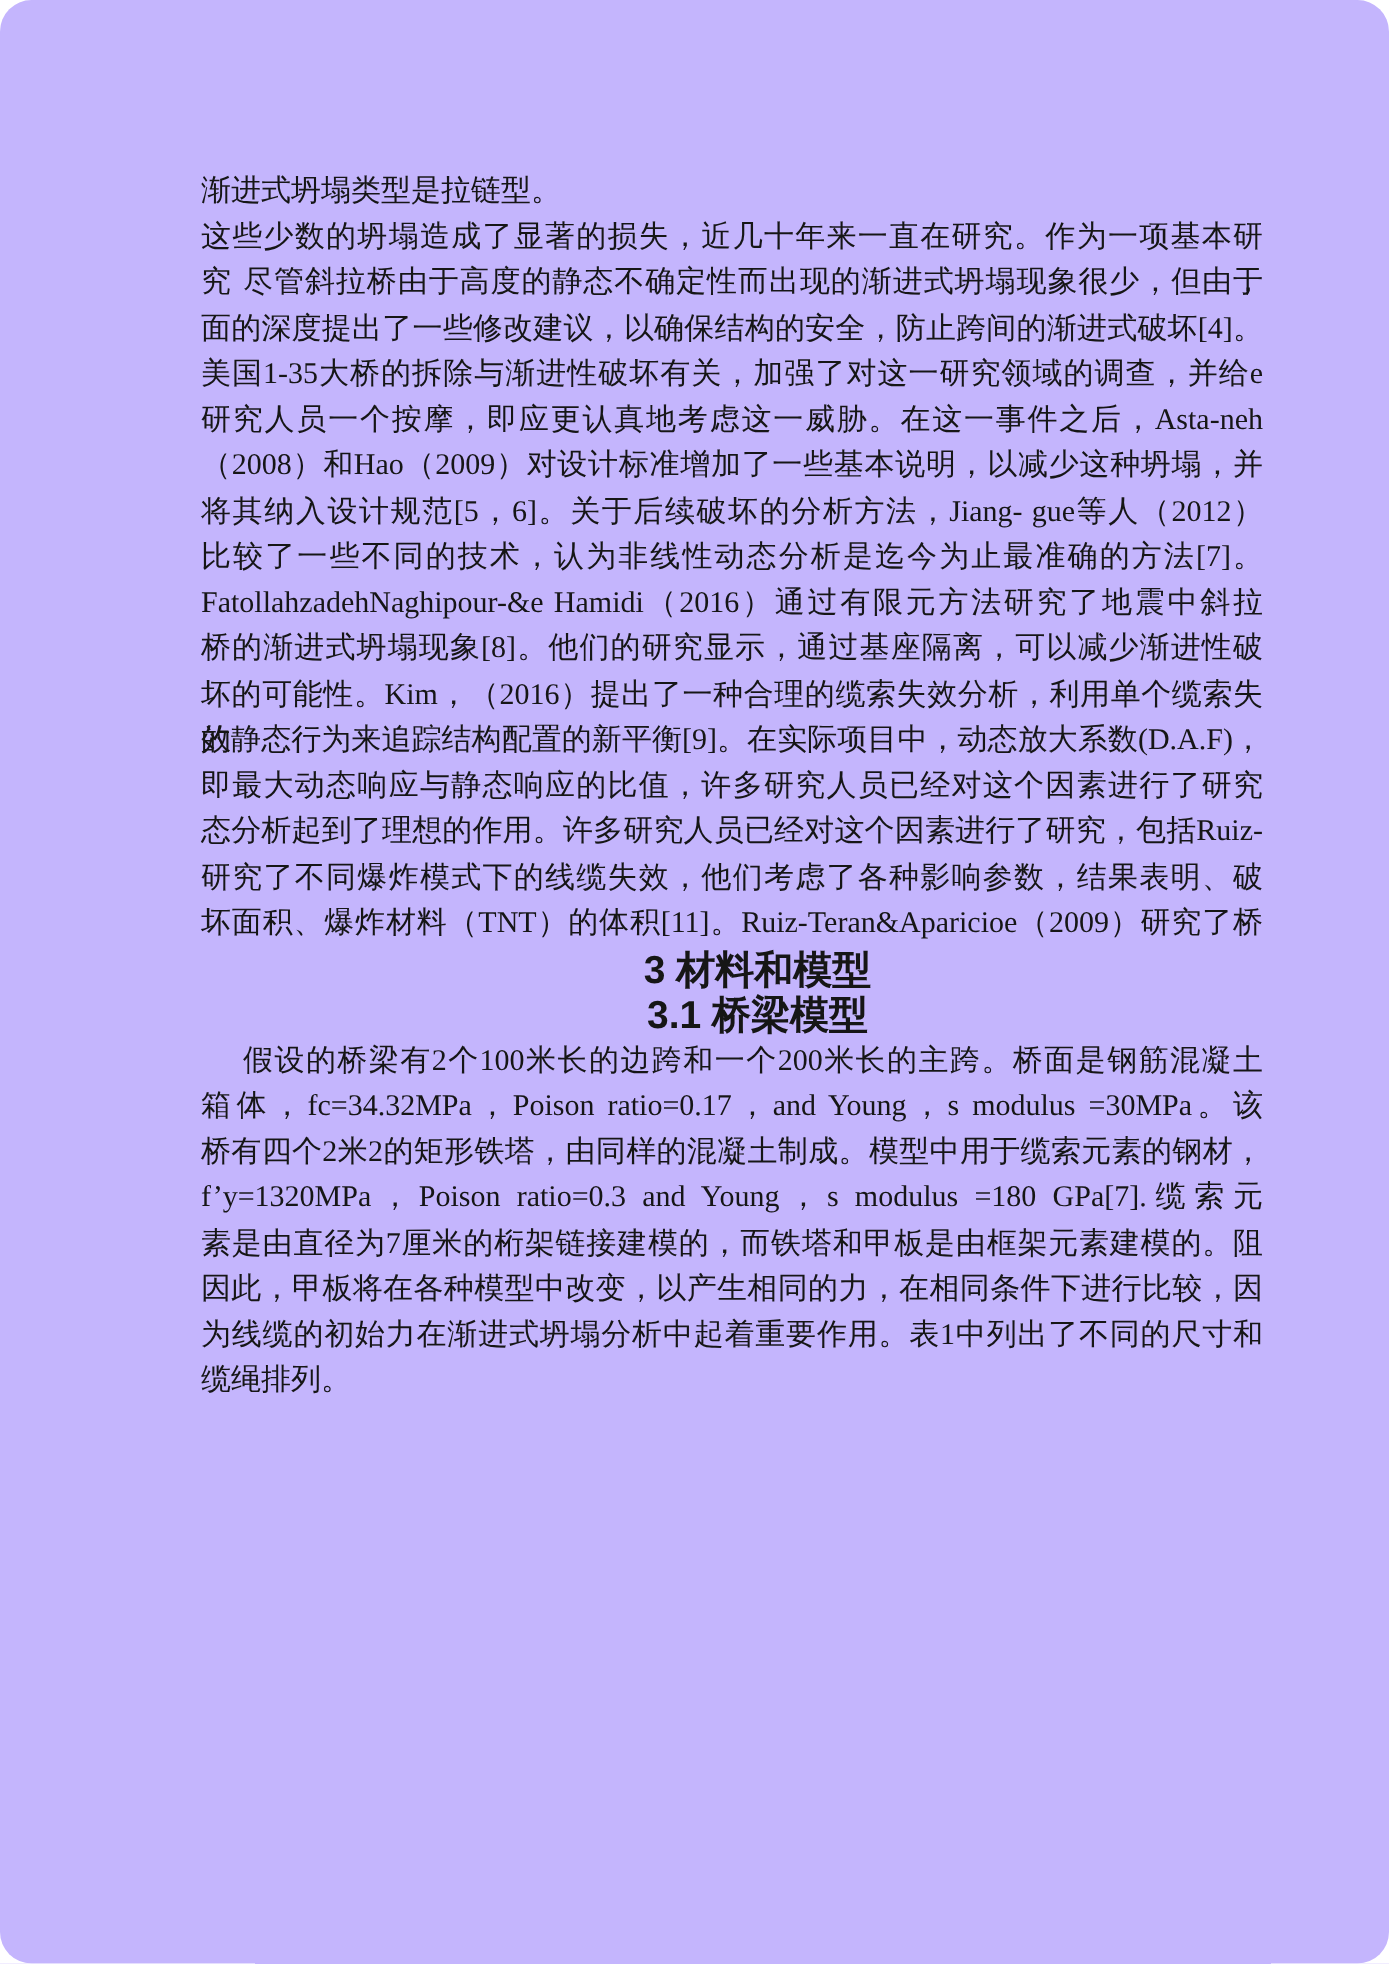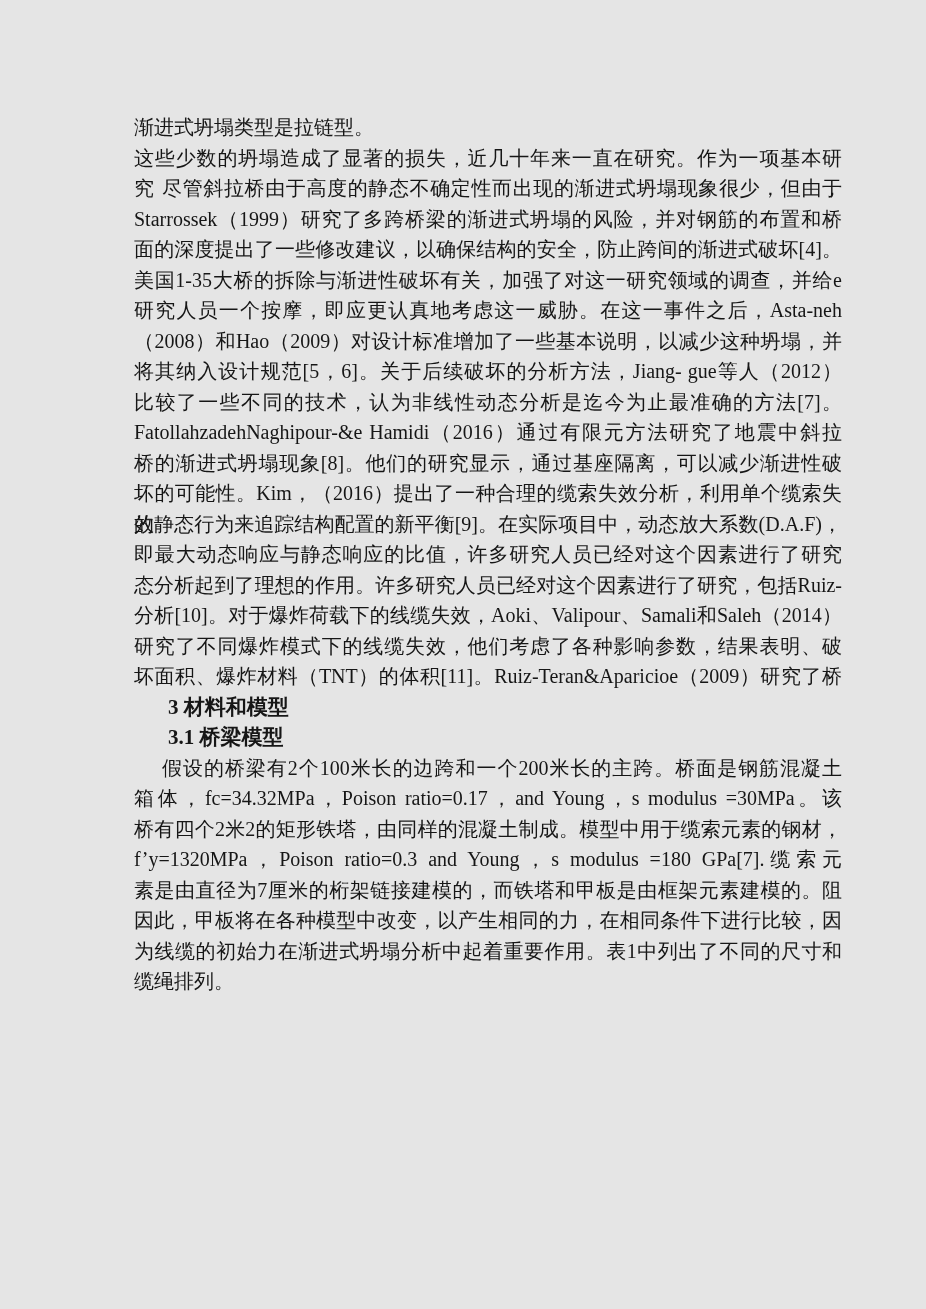--- a/index.html
+++ b/index.html
@@ -4,24 +4,25 @@
 <style>
   html, body {
     margin: 0;
     padding: 0;
     background: #ffffff;
   }
   .page {
     position: relative;
     width: 926px;
     height: 1309px;
-    background: #e5e5e5;
+    background: #c4b5fd;
     overflow: hidden;
     font-family: "Liberation Serif", "DejaVu Serif", serif;
     color: #161616;
+    border-radius: 21px;
   }
   .text-block {
     position: absolute;
     left: 134px;
     top: 112px;
     width: 708px;
     font-size: 20px;
     line-height: 30.5px;
   }
   .paragraph { margin: 0; padding: 0; }
@@ -32,50 +33,49 @@
   
   .line.full {
     text-align: justify;
     text-align-last: justify;
   }
   
   .line.first { text-indent: 28px; }
   .heading { margin: 0; padding: 0; }
   .heading .line {
     font-weight: bold;
-    font-family: Liberation Serif, serif;
-    font-size: 21px;
+    font-family: Liberation Sans, sans-serif;
+    font-size: 26px;
     padding-left: 34px;
+    text-align: center;
   }
 </style>
 </head>
 <body>
 
 <div class="page">
   <div class="text-block" id="doc">
       <div class="paragraph">
         <div class="line">渐进式坍塌类型是拉链型。</div>
       </div>
       <div class="paragraph">
         <div class="line full">这些少数的坍塌造成了显著的损失，近几十年来一直在研究。作为一项基本研究，</div>
         <div class="line full first">尽管斜拉桥由于高度的静态不确定性而出现的渐进式坍塌现象很少，但由于</div>
-        <div class="line full">Starrossek（1999）研究了多跨桥梁的渐进式坍塌的风险，并对钢筋的布置和桥</div>
         <div class="line full">面的深度提出了一些修改建议，以确保结构的安全，防止跨间的渐进式破坏[4]。</div>
         <div class="line full">美国1-35大桥的拆除与渐进性破坏有关，加强了对这一研究领域的调查，并给e</div>
         <div class="line full">研究人员一个按摩，即应更认真地考虑这一威胁。在这一事件之后，Asta-neh</div>
         <div class="line full">（2008）和Hao（2009）对设计标准增加了一些基本说明，以减少这种坍塌，并</div>
         <div class="line full">将其纳入设计规范[5，6]。关于后续破坏的分析方法，Jiang- gue等人（2012）</div>
         <div class="line full">比较了一些不同的技术，认为非线性动态分析是迄今为止最准确的方法[7]。</div>
         <div class="line full">FatollahzadehNaghipour-&amp;e Hamidi（2016）通过有限元方法研究了地震中斜拉</div>
         <div class="line full">桥的渐进式坍塌现象[8]。他们的研究显示，通过基座隔离，可以减少渐进性破</div>
         <div class="line full">坏的可能性。Kim，（2016）提出了一种合理的缆索失效分析，利用单个缆索失效</div>
         <div class="line full">的静态行为来追踪结构配置的新平衡[9]。在实际项目中，动态放大系数(D.A.F)，</div>
         <div class="line full">即最大动态响应与静态响应的比值，许多研究人员已经对这个因素进行了研究</div>
         <div class="line full">态分析起到了理想的作用。许多研究人员已经对这个因素进行了研究，包括Ruiz-</div>
-        <div class="line full">分析[10]。对于爆炸荷载下的线缆失效，Aoki、Valipour、Samali和Saleh（2014）</div>
         <div class="line full">研究了不同爆炸模式下的线缆失效，他们考虑了各种影响参数，结果表明、破</div>
         <div class="line full">坏面积、爆炸材料（TNT）的体积[11]。Ruiz-Teran&amp;Aparicioe（2009）研究了桥</div>
       </div>
       <div class="heading">
         <div class="line">3 材料和模型</div>
       </div>
       <div class="heading">
         <div class="line">3.1 桥梁模型</div>
       </div>
       <div class="paragraph">

